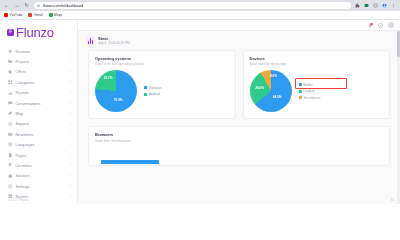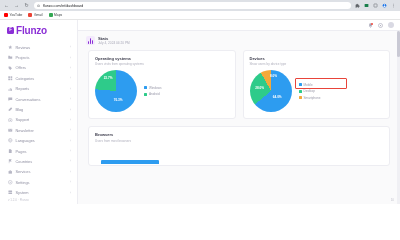--- a/index.html
+++ b/index.html
@@ -46,21 +46,21 @@
   .sidebar {
     width: 78px; background: #ffffff; border-right: 1px solid #ededf2;
     display: flex; flex-direction: column; position: relative;
   }
   .logo-row { display: flex; align-items: center; gap: 2px; padding: 5px 0 5px 7px; }
   .logo-mark {
     width: 7px; height: 7px; border-radius: 1.5px; background: #8b2fd6;
     display: flex; align-items: center; justify-content: center;
   }
   .logo-mark span { color: #fff; font-size: 4.5px; font-weight: bold; line-height: 1; }
-  .logo-text { font-size: 10px; font-weight: bold; color: #8b2fd6; letter-spacing: -0.2px; }
+  .logo-text { font-size: 13px; font-weight: normal; color: #8b2fd6; letter-spacing: -0.2px; }
   .nav { display: flex; flex-direction: column; padding-top: 1px; }
   .nav-item {
     display: flex; align-items: center; gap: 3px;
     height: 10.4px; padding: 0 6px 0 8px; cursor: pointer;
   }
   .nav-ico { width: 4.5px; height: 4.5px; color: #b6b6c4; flex: 0 0 auto; display: flex; align-items: center; justify-content: center; }
   .nav-ico svg { display: block; }
   .nav-label { font-size: 3.9px; color: #8e8ea0; flex: 1; white-space: nowrap; }
   .nav-caret { font-size: 3.2px; color: #c9c9d4; }
   .sidebar-footer { position: absolute; bottom: 2px; left: 8px; font-size: 3px; color: #c6c6d0; white-space: nowrap; }

